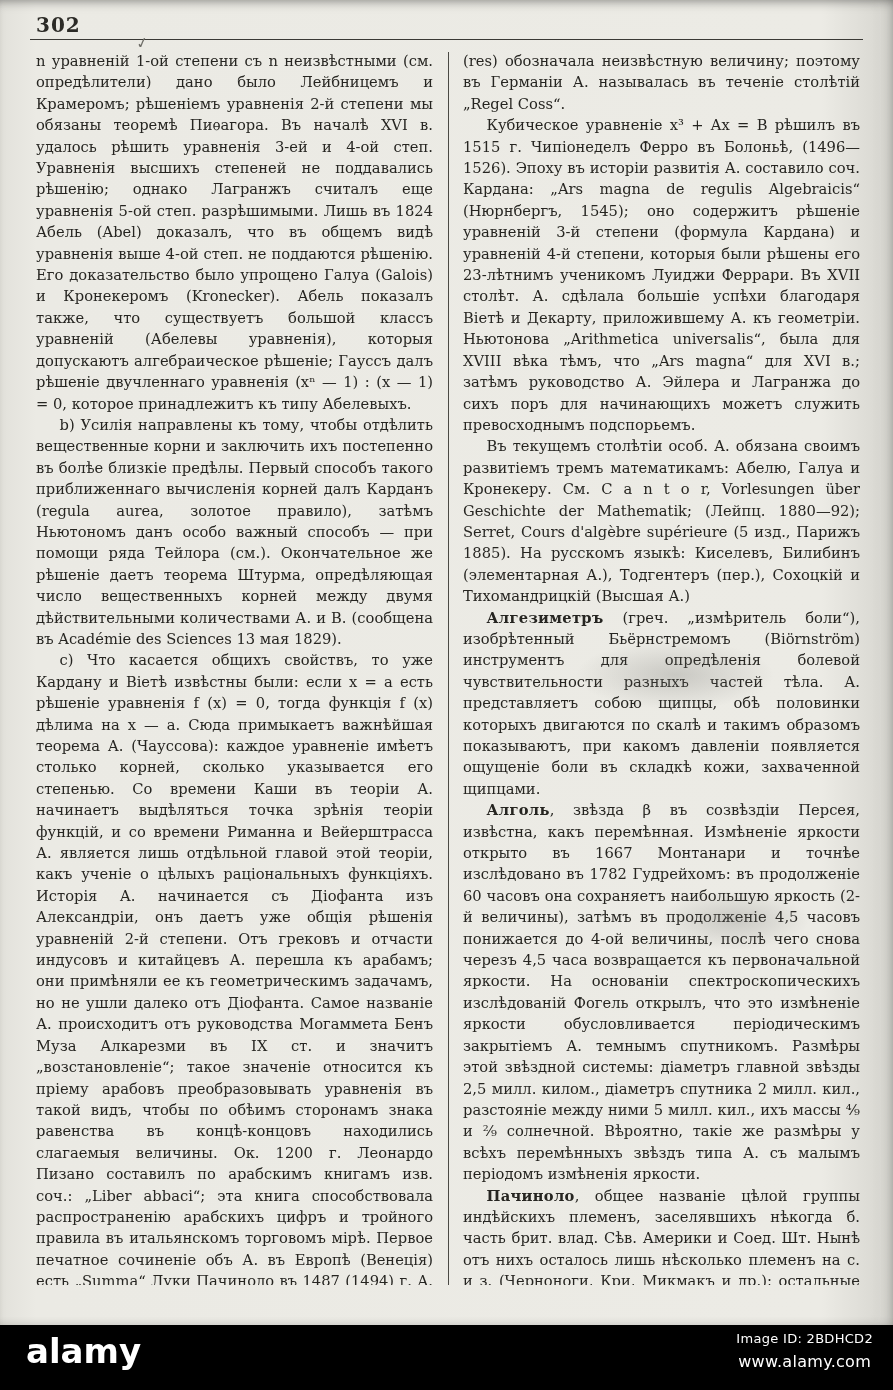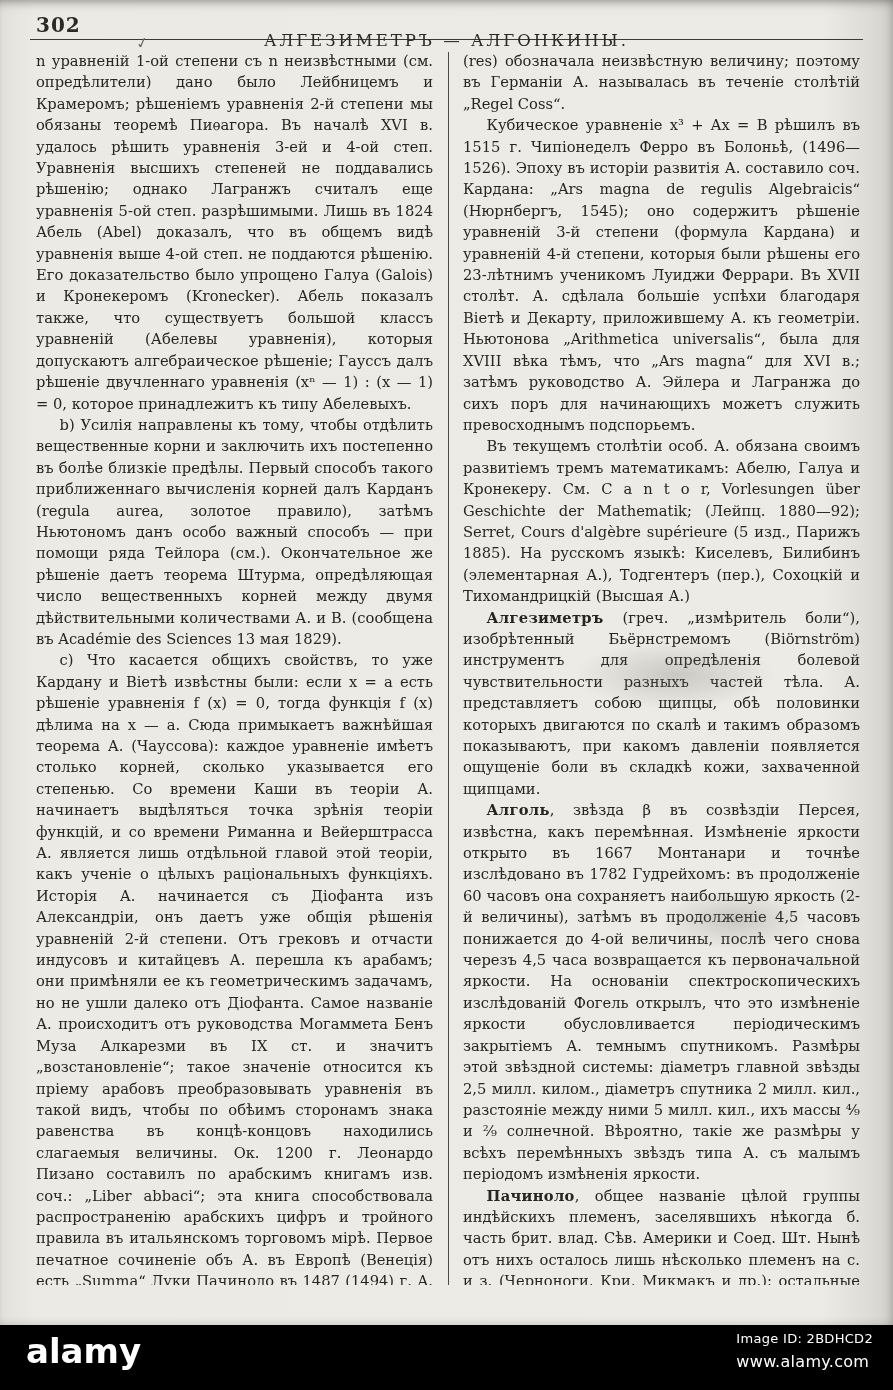--- a/index.html
+++ b/index.html
@@ -69,32 +69,31 @@
     position:absolute; left:0; right:0; bottom:0; height:65px;
     background:#000;
     display:flex; align-items:center; justify-content:space-between;
     padding:0 20px 14px 26px;
     font-family:"DejaVu Sans","Liberation Sans",sans-serif;
   }
   .alamy-logo {
     color:#ffffff; font-size:34px; font-weight:700; letter-spacing:0;
     line-height:1;
   }
-  .alamy-meta { text-align:left; color:#ffffff; }
+  .alamy-meta { text-align:center; color:#ffffff; }
   .alamy-id  { font-size:13px; margin-bottom:6px; letter-spacing:.3px; }
   .alamy-url { font-size:16px; font-weight:400; letter-spacing:.3px; }
 </style>
 </head>
 <body>
 
 <div class="scan">
 
   <div class="header">
     <span class="page-number">302</span>
-    <div class="header-title">АЛГЕЗИМЕТРЪ — АЛГОНКИНЫ.</div>
   </div>
   <hr class="header-rule">
 
   <div class="columns">
     <div class="col" id="col-left" lang="ru">
         <p class="para noindent">n уравненій 1-ой степени съ n неизвѣстными (см. опредѣлители) дано было Лейбницемъ и Крамеромъ; рѣшеніемъ уравненія 2-й степени мы обязаны теоремѣ Пиѳагора. Въ началѣ XVI в. удалось рѣшить уравненія 3-ей и 4-ой степ. Уравненія высшихъ степеней не поддавались рѣшенію; однако Лагранжъ считалъ еще уравненія 5-ой степ. разрѣшимыми. Лишь въ 1824 Абель (Abel) доказалъ, что въ общемъ видѣ уравненія выше 4-ой степ. не поддаются рѣшенію. Его доказательство было упрощено Галуа (Galois) и Кронекеромъ (Kronecker). Абель показалъ также, что существуетъ большой классъ уравненій (Абелевы уравненія), которыя допускаютъ алгебраическое рѣшеніе; Гауссъ далъ рѣшеніе двучленнаго уравненія (xⁿ — 1) : (x — 1) = 0, которое принадлежитъ къ типу Абелевыхъ.</p>
         <p class="para">b) Усилія направлены къ тому, чтобы отдѣлить вещественные корни и заключить ихъ постепенно въ болѣе близкіе предѣлы. Первый способъ такого приближеннаго вычисленія корней далъ Карданъ (regula aurea, золотое правило), затѣмъ Ньютономъ данъ особо важный способъ — при помощи ряда Тейлора (см.). Окончательное же рѣшеніе даетъ теорема Штурма, опредѣляющая число вещественныхъ корней между двумя дѣйствительными количествами А. и В. (сообщена въ Académie des Sciences 13 мая 1829).</p>
         <p class="para">c) Что касается общихъ свойствъ, то уже Кардану и Віетѣ извѣстны были: если x = a есть рѣшеніе уравненія f (x) = 0, тогда функція f (x) дѣлима на x — a. Сюда примыкаетъ важнѣйшая теорема А. (Чауссова): каждое уравненіе имѣетъ столько корней, сколько указывается его степенью. Со времени Каши въ теоріи А. начинаетъ выдѣляться точка зрѣнія теоріи функцій, и со времени Риманна и Вейерштрасса А. является лишь отдѣльной главой этой теоріи, какъ ученіе о цѣлыхъ раціональныхъ функціяхъ. Исторія А. начинается съ Діофанта изъ Александріи, онъ даетъ уже общія рѣшенія уравненій 2-й степени. Отъ грековъ и отчасти индусовъ и китайцевъ А. перешла къ арабамъ; они примѣняли ее къ геометрическимъ задачамъ, но не ушли далеко отъ Діофанта. Самое названіе А. происходитъ отъ руководства Могаммета Бенъ Муза Алкарезми въ IX ст. и значитъ „возстановленіе“; такое значеніе относится къ пріему арабовъ преобразовывать уравненія въ такой видъ, чтобы по обѣимъ сторонамъ знака равенства въ концѣ-концовъ находились слагаемыя величины. Ок. 1200 г. Леонардо Пизано составилъ по арабскимъ книгамъ изв. соч.: „Liber abbaci“; эта книга способствовала распространенію арабскихъ цифръ и тройного правила въ итальянскомъ торговомъ мірѣ. Первое печатное сочиненіе объ А. въ Европѣ (Венеція) есть „Summa“ Луки Пачиноло въ 1487 (1494) г. А. называется у него regula della cosa, потому что cosa</p>
       </div>
     <div class="divider"></div>

